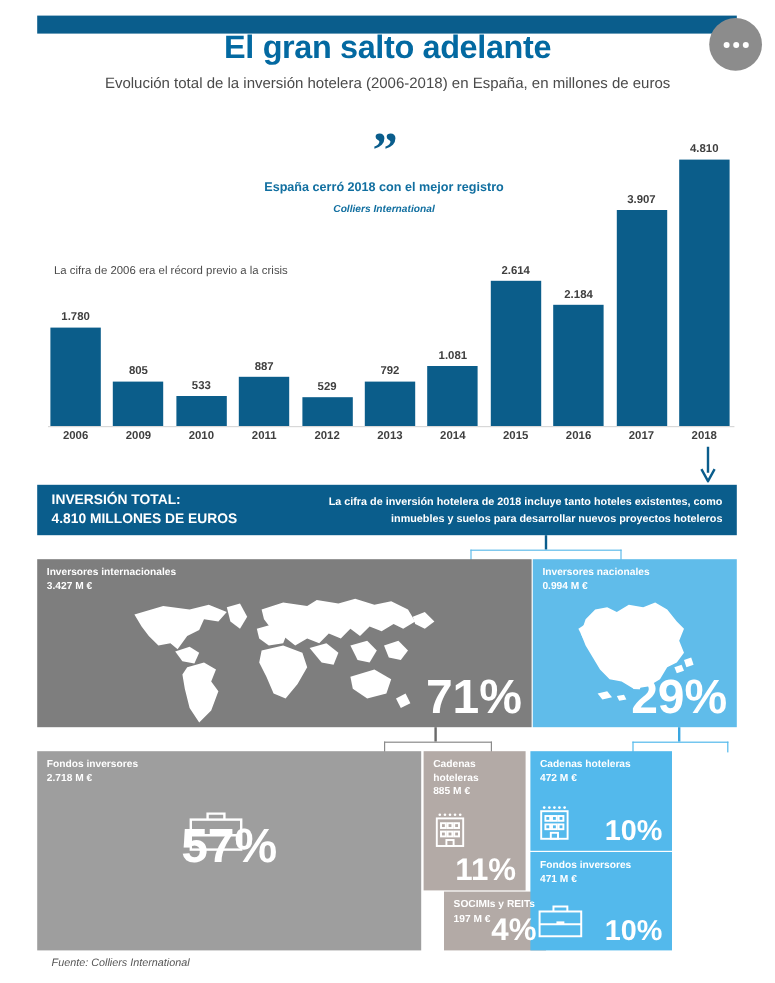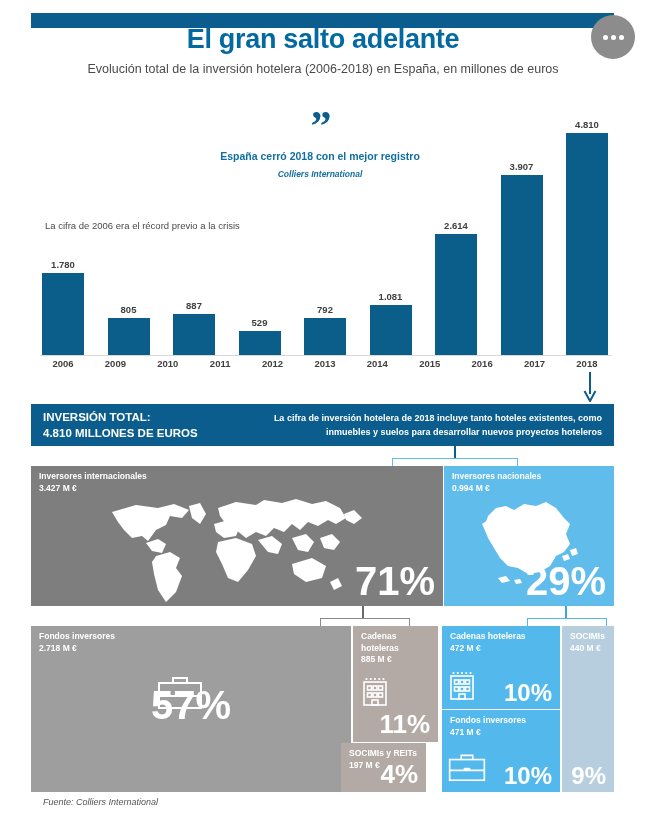--- a/index.html
+++ b/index.html
@@ -330,38 +330,46 @@
     <div class="bars" id="bars-container">
         <div class="bar-col">
           <div class="bar-val">1.780</div>
           <div class="bar-rect" style="height: 82px; background: rgb(11, 93, 138);"></div>
         </div>
         <div class="bar-col">
           <div class="bar-val">805</div>
           <div class="bar-rect" style="height: 37px; background: rgb(11, 93, 138);"></div>
         </div>
         <div class="bar-col">
+          <div class="bar-val">533</div>
+          <div class="bar-rect" style="height: 25px; background: rgb(11, 93, 138);"></div>
+        </div>
+        <div class="bar-col">
           <div class="bar-val">887</div>
           <div class="bar-rect" style="height: 41px; background: rgb(11, 93, 138);"></div>
         </div>
         <div class="bar-col">
           <div class="bar-val">529</div>
           <div class="bar-rect" style="height: 24px; background: rgb(11, 93, 138);"></div>
         </div>
         <div class="bar-col">
           <div class="bar-val">792</div>
           <div class="bar-rect" style="height: 37px; background: rgb(11, 93, 138);"></div>
         </div>
         <div class="bar-col">
           <div class="bar-val">1.081</div>
           <div class="bar-rect" style="height: 50px; background: rgb(11, 93, 138);"></div>
         </div>
         <div class="bar-col">
           <div class="bar-val">2.614</div>
           <div class="bar-rect" style="height: 121px; background: rgb(11, 93, 138);"></div>
+        </div>
+        <div class="bar-col">
+          <div class="bar-val">2.184</div>
+          <div class="bar-rect" style="height: 101px; background: rgb(11, 93, 138);"></div>
         </div>
         <div class="bar-col">
           <div class="bar-val">3.907</div>
           <div class="bar-rect" style="height: 180px; background: rgb(11, 93, 138);"></div>
         </div>
         <div class="bar-col">
           <div class="bar-val">4.810</div>
           <div class="bar-rect" style="height: 222px; background: rgb(11, 93, 138);"></div>
         </div>
       </div>
@@ -506,21 +514,21 @@
           <circle cx="5.5" cy="5" r="1.1"></circle>
             <circle cx="9.8" cy="5" r="1.1"></circle>
           <circle cx="14" cy="5" r="1.1"></circle>
             <circle cx="18.2" cy="5" r="1.1"></circle>
           <circle cx="22.5" cy="5" r="1.1"></circle>
         </g>
       </svg>
       <div class="p-pct pct-lg">11%</div>
     </div>
 
-    <div class="panel panel-mgray" style="left:310px; top:117px; width:85px; height:49px;">
+    <div class="panel panel-mgray" style="left:339px; top:117px; width:85px; height:49px;">
       <div class="p-label">
         <div>SOCIMIs y REITs</div>
         <div>197 M €</div>
       </div>
       <div class="p-pct pct-lg">4%</div>
     </div>
 
     <div class="panel panel-lblue" style="left:411px; width:118px; height:83px;">
       <div class="p-label">
         <div>Cadenas hoteleras</div>
@@ -557,23 +565,16 @@
         <g fill="none" stroke="#ffffff" stroke-width="2">
           <rect x="2" y="9" width="42" height="25"></rect>
           <path d="M16 9 V4 h14 v5"></path>
           <line x1="2" y1="22" x2="44" y2="22"></line>
         </g>
         <rect x="19" y="19" width="8" height="3" fill="#ffffff"></rect>
       </svg>
       <div class="p-pct pct-md">10%</div>
     </div>
 
-    <div class="panel panel-pblue" style="left:531px; width:52px;">
-      <div class="p-label">
-        <div>SOCIMIs</div>
-        <div>440 M €</div>
-      </div>
-      <div class="p-pct pct-md">9%</div>
-    </div>
   </div>
 
   <div class="footer">Fuente:  Colliers International</div>
 </div>
 
 </body></html>

